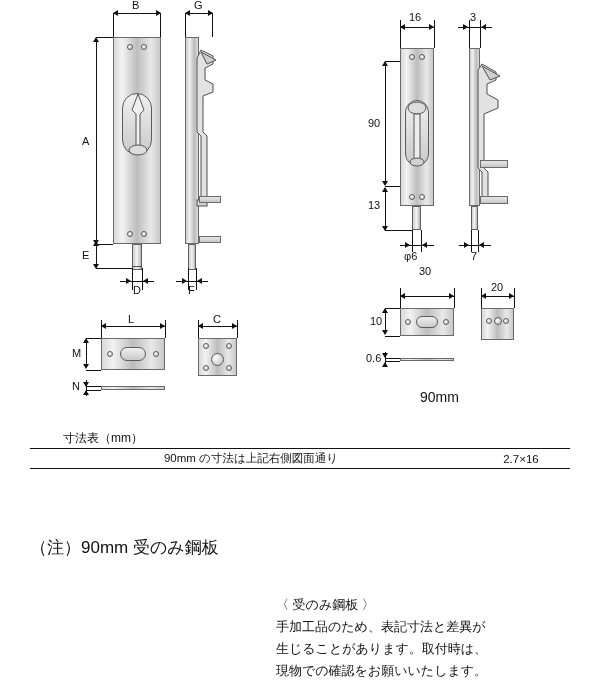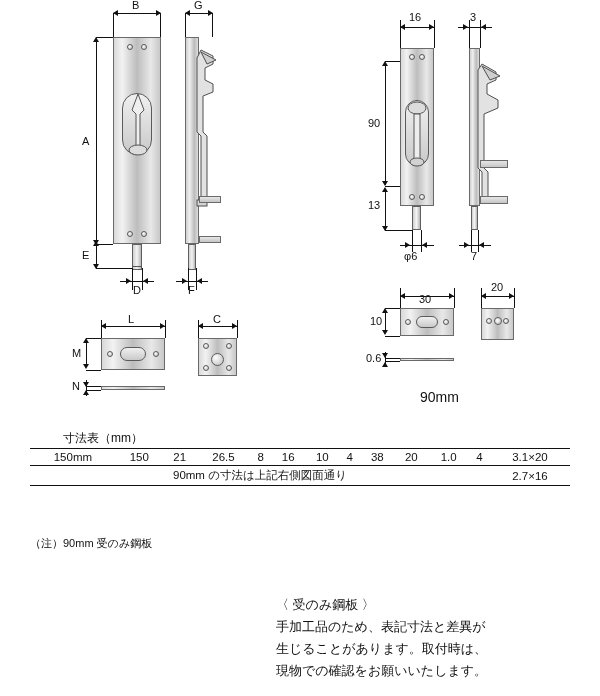--- a/index.html
+++ b/index.html
@@ -76,21 +76,21 @@
     font-size:11.5px;
   }
   table.spec td,table.spec th{
     padding:2px 2px;
     text-align:center;
     font-weight:normal;
     white-space:nowrap;
   }
   table.spec .hdr td{border:none;padding-bottom:1px;}
   table.spec tr.brow td{border-top:1px solid #111;border-bottom:1px solid #111;}
-  .note{position:absolute;font-size:11px;text-align:center;}
+  .note{position:absolute;font-size:17px;text-align:center;}
   .bottom{position:absolute;font-size:13px;line-height:22px;}
   .bottom .k{display:inline-block;}
   .cap90{position:absolute;font-size:14px;}
 </style>
 </head>
 <body>
 
 <div class="wrap">
 
   <div>
@@ -274,21 +274,21 @@
     <div class="lbl" style="left:471px;top:251px;">7</div>
   </div>
 
   <div>
 
     <div class="vline" style="left:400px;top:288px;height:20px;"></div>
     <div class="vline" style="left:454px;top:288px;height:20px;"></div>
     <div class="dim-h" style="left:400px;top:296px;width:54px;"></div>
     <div class="ar left" style="left:400px;top:293px;"></div>
     <div class="ar right" style="left:449px;top:293px;"></div>
-    <div class="lbl" style="left:419px;top:294px;">30</div>
+    <div class="lbl" style="left:419px;top:266px;">30</div>
 
     <div class="vline" style="left:481px;top:288px;height:20px;"></div>
     <div class="vline" style="left:514px;top:288px;height:20px;"></div>
     <div class="dim-h" style="left:481px;top:296px;width:33px;"></div>
     <div class="ar left" style="left:481px;top:293px;"></div>
     <div class="ar right" style="left:509px;top:293px;"></div>
     <div class="lbl" style="left:491px;top:282px;">20</div>
 
     <div class="plate" style="left:400px;top:308px;width:54px;height:28px;"></div>
     <div class="slot" style="left:416px;top:316px;width:22px;height:12px;border-radius:6px;"></div>
@@ -316,35 +316,20 @@
     <div class="hole" style="left:494px;top:317px;width:8px;height:8px;"></div>
 
     <div class="cap90" style="left:420px;top:389px;">90mm</div>
   </div>
 
   <div class="tbl-title" style="left:30px;top:430px;margin-left:33px;">寸法表（mm）</div>
 
   <table class="spec" style="left:30px;top:448px;width:540px;">
     <tbody>
       <tr class="brow">
-        <td>150mm</td>
-        <td>150</td>
-        <td>21</td>
-        <td>26.5</td>
-        <td>8</td>
-        <td>16</td>
-        <td>10</td>
-        <td>4</td>
-        <td>38</td>
-        <td>20</td>
-        <td>1.0</td>
-        <td>4</td>
-        <td>3.1×20</td>
-      </tr>
-      <tr class="brow">
         <td colspan="12">90mm の寸法は上記右側図面通り</td>
         <td>2.7×16</td>
       </tr>
     </tbody>
   </table>
 
   <div class="note" style="left:30px;top:536px;">（注）90mm 受のみ鋼板</div>
 
 
   <div class="bottom" style="left:276px;top:594px;width:300px;">

